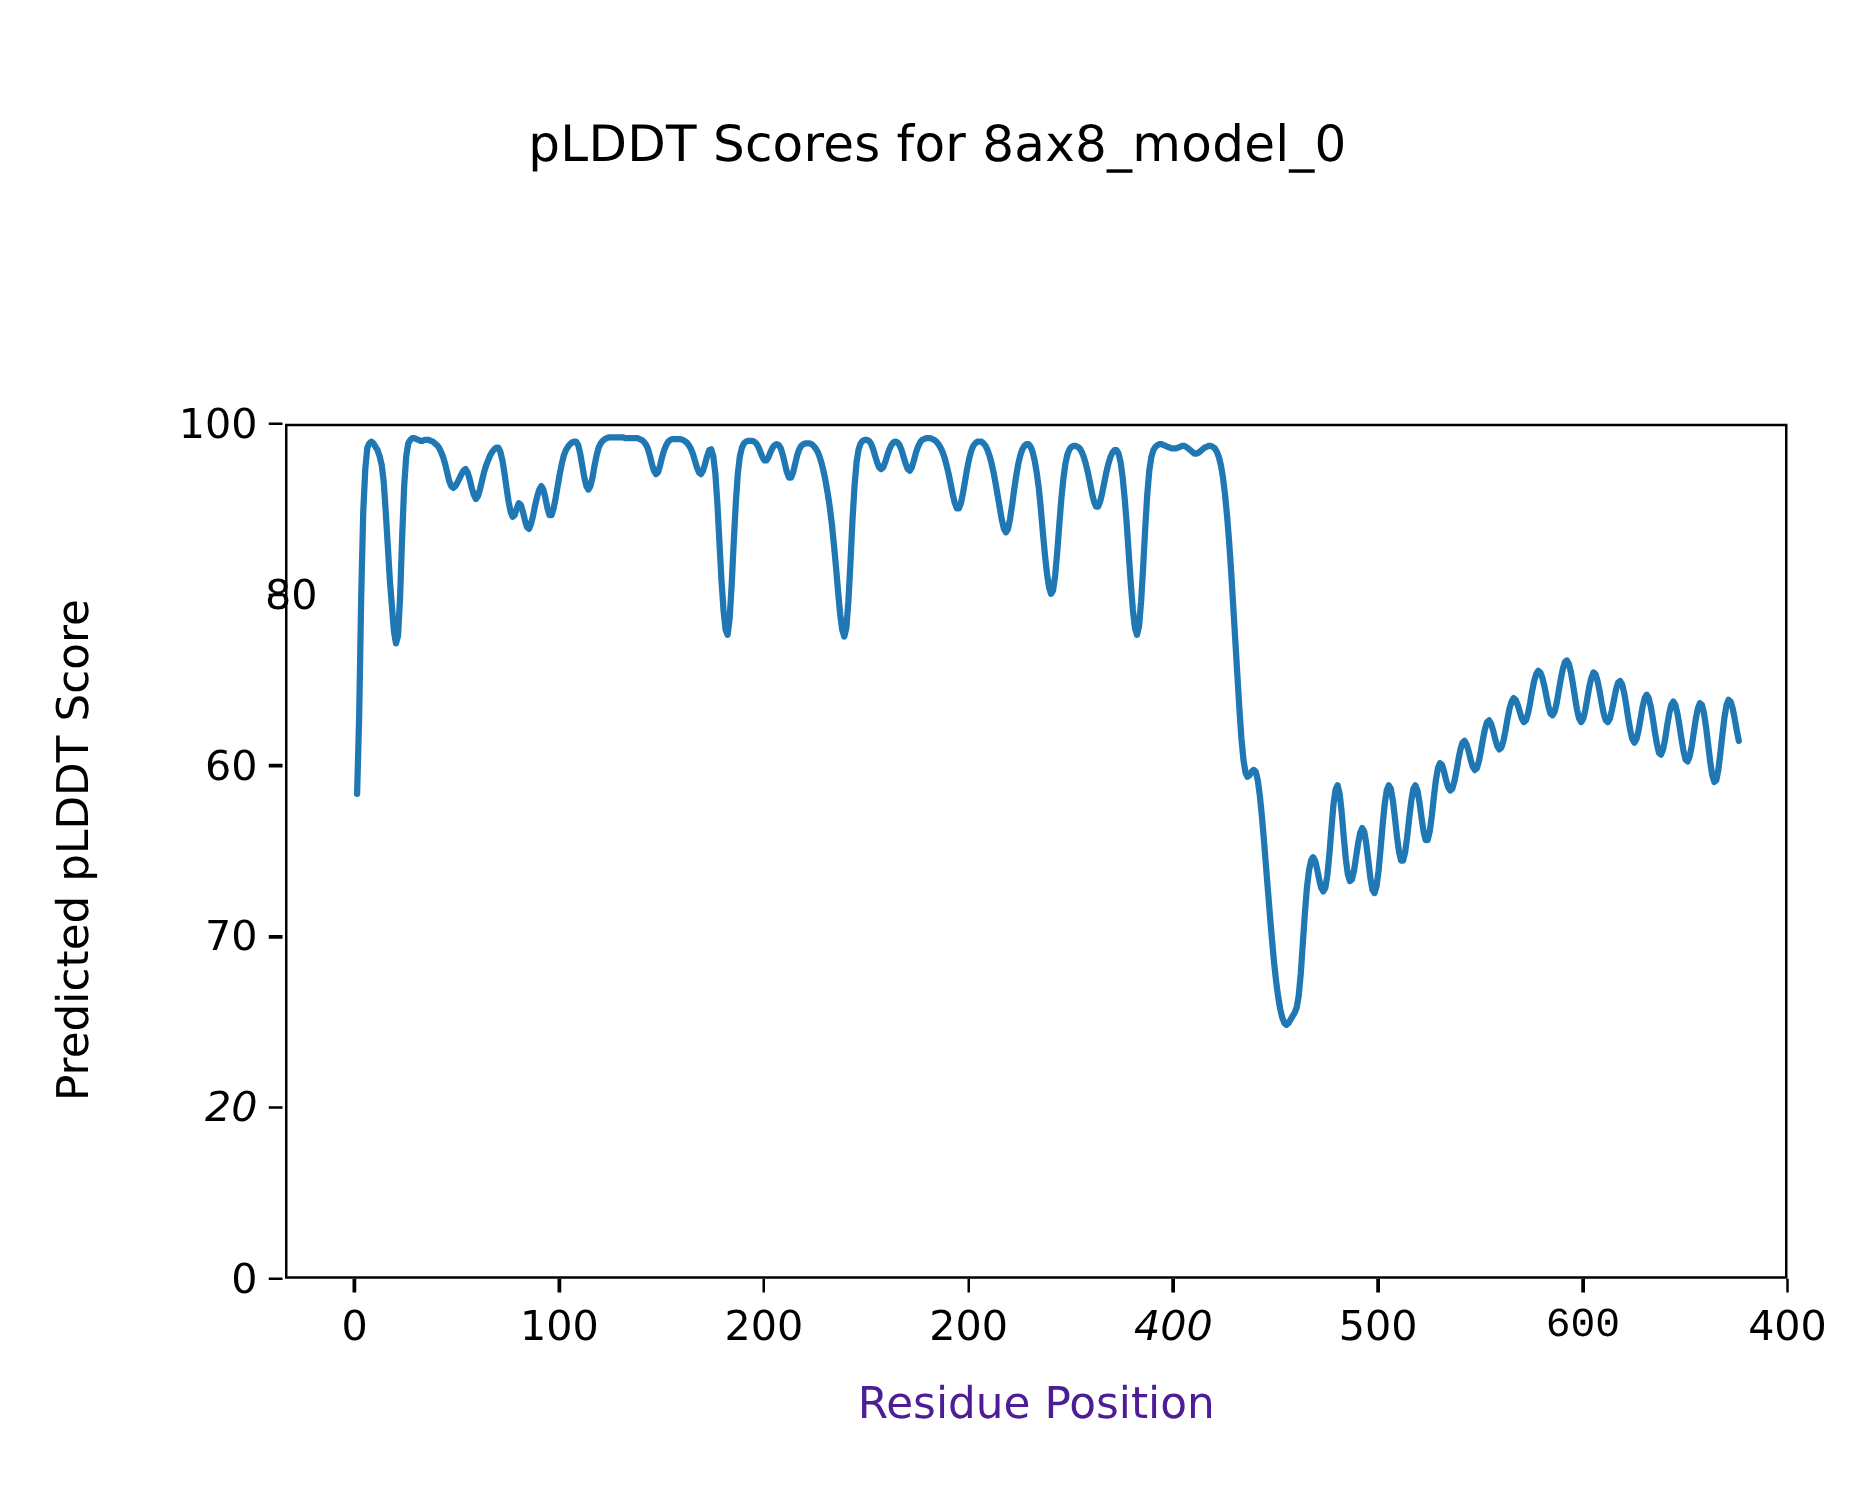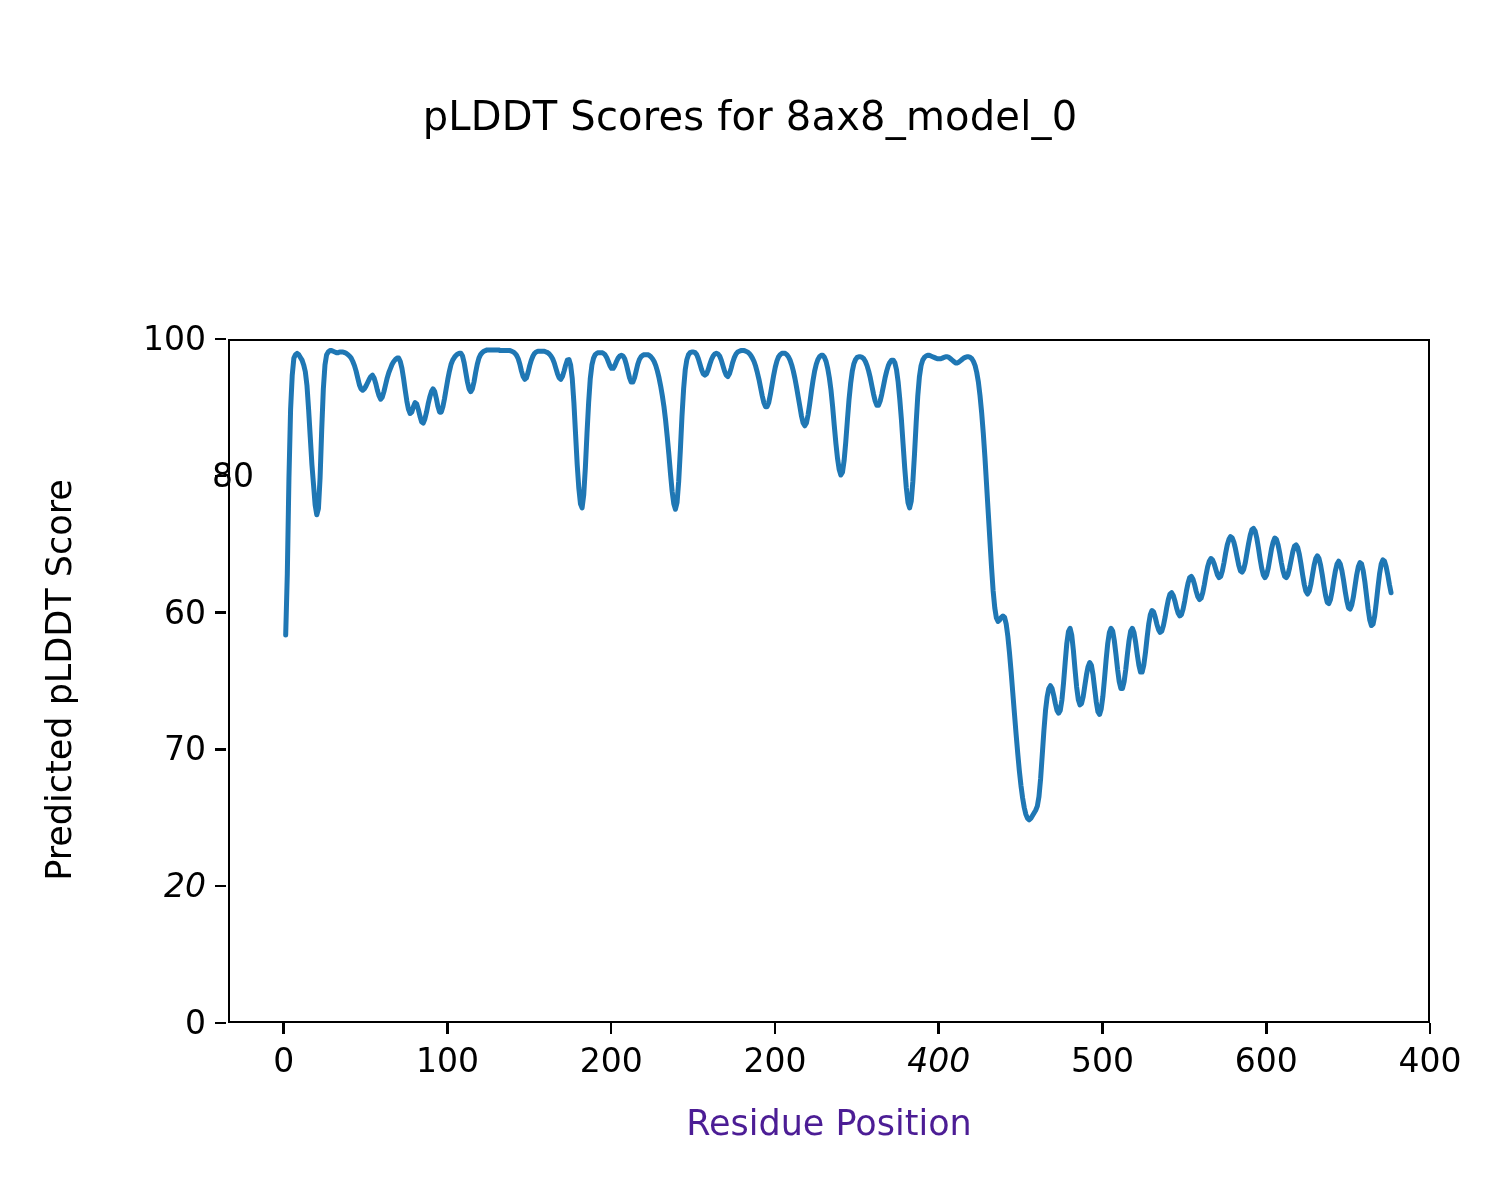--- a/index.html
+++ b/index.html
@@ -108,18 +108,18 @@
       <div class="xtick-label" style="left: 387.439px;">100</div>
       <div class="xtick-mark" style="left: 609.899px; top: 1023px;"></div>
       <div class="xtick-label" style="left: 551.199px;">200</div>
       <div class="xtick-mark" style="left: 773.659px; top: 1023px;"></div>
       <div class="xtick-label" style="left: 714.959px;">200</div>
       <div class="xtick-mark" style="left: 937.419px; top: 1023px;"></div>
       <div class="xtick-label" style="left: 878.719px; font-style: italic;">400</div>
       <div class="xtick-mark" style="left: 1101.18px; top: 1023px;"></div>
       <div class="xtick-label" style="left: 1042.48px;">500</div>
       <div class="xtick-mark" style="left: 1264.94px; top: 1023px;"></div>
-      <div class="xtick-label" style="left: 1206.24px;">600</div>
+      <div class="xtick-label" style="left: 1206.24px; font-family: Liberation Mono, monospace;">600</div>
       <div class="xtick-mark" style="left: 1428.7px; top: 1023px;"></div>
       <div class="xtick-label" style="left: 1370px;">400</div>
     </div>
 
 </div>
 
 </body></html>

